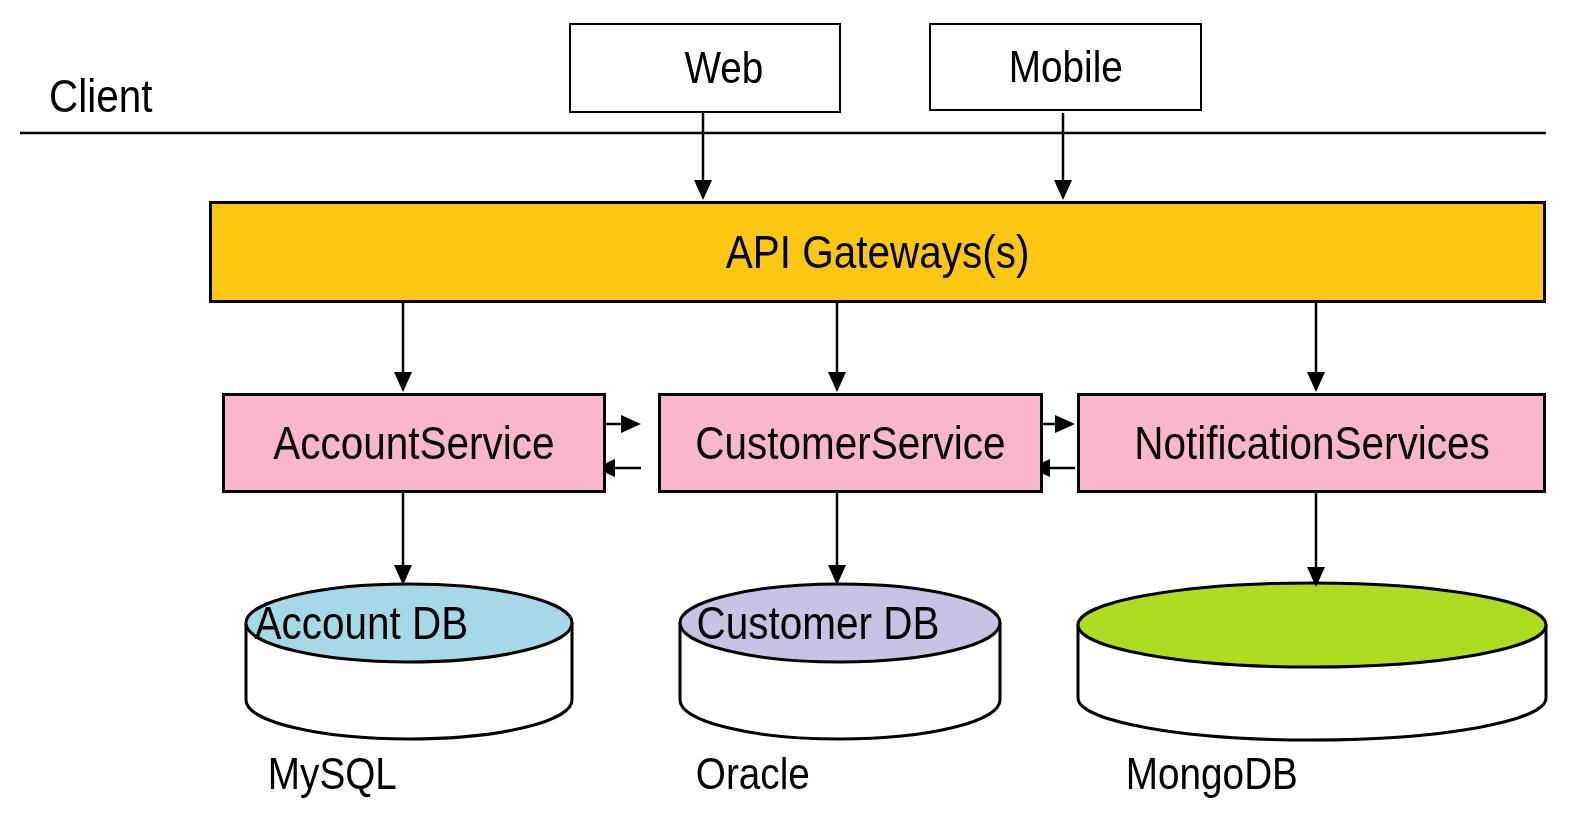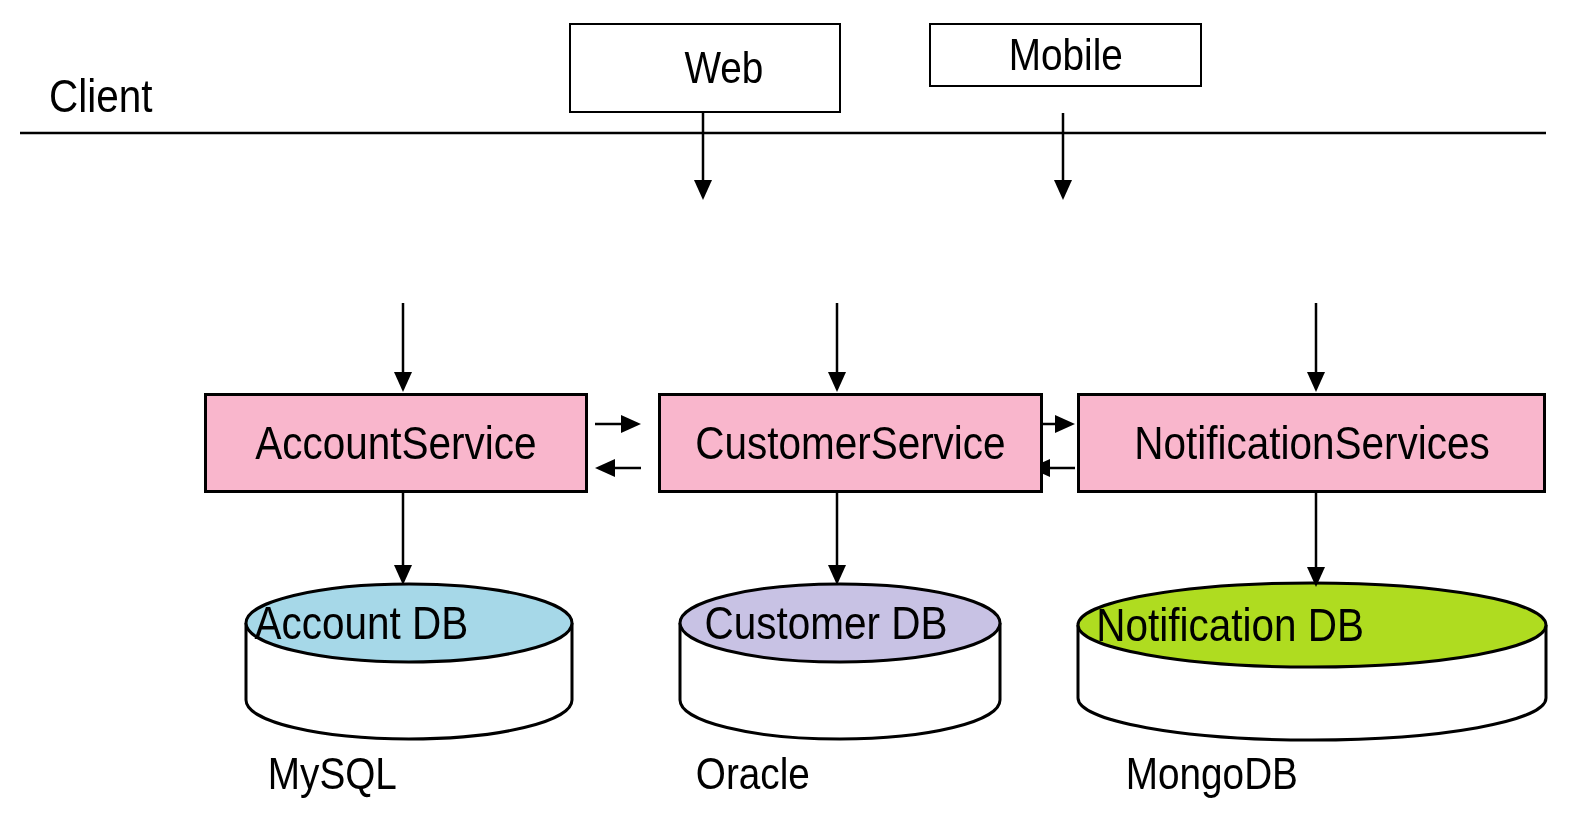--- a/index.html
+++ b/index.html
@@ -117,43 +117,43 @@
     </g>
   </svg>
 
   <div class="plain fs46" style="left:42px; top:70px; width:190px; height:52px;">
     <span class="t">Client</span>
   </div>
 
   <div class="node fs44" style="left:569px; top:23px; width:272px; height:90px;padding-left:37px;">
     <span class="t">Web</span>
   </div>
-  <div class="node fs44" style="left:929px; top:23px; width:273px; height:64px;align-items:center;">
+  <div class="node fs44" style="left:929px; top:23px; width:273px; height:88px;align-items:center;">
     <span class="t">Mobile</span>
   </div>
 
+  <div class="node thick fs46" style="left: 209px; top: 201px; width: 1337px; height: 102px; background: rgb(252, 199, 18);">
+    <span class="t">API Gateways(s)</span>
+  </div>
 
-  <div class="node thick fs46" style="left: 204px; top: 393px; width: 384px; height: 100px; background: rgb(249, 182, 204);">
+  <div class="node thick fs46" style="left: 222px; top: 393px; width: 384px; height: 100px; background: rgb(249, 182, 204);">
     <span class="t">AccountService</span>
   </div>
   <div class="node thick fs46" style="left: 658px; top: 393px; width: 385px; height: 100px; background: rgb(249, 182, 204);">
     <span class="t">CustomerService</span>
   </div>
   <div class="node thick fs46" style="left: 1077px; top: 393px; width: 469px; height: 100px; background: rgb(249, 182, 204);">
     <span class="t">NotificationServices</span>
   </div>
 
   <div class="plain fs46" style="left:240px; top:597px; width:326px; height:52px;">
     <span class="t">Account DB</span>
   </div>
-  <div class="plain fs46" style="left:680px; top:597px; width:320px; height:52px;margin-left:8px;">
+  <div class="plain fs46" style="left:680px; top:597px; width:320px; height:52px;">
     <span class="t">Customer DB</span>
-  </div>
-  <div class="plain fs46" style="left:1078px; top:599px; width:468px; height:52px;">
-    <span class="t">Notification DB</span>
   </div>
 
   <div class="plain fs44" style="left:688px; top:748px; width:300px; height:52px;">
     <span class="t">Oracle</span>
   </div>
   <div class="plain fs44" style="left:259px; top:748px; width:300px; height:52px;">
     <span class="t">MySQL</span>
   </div>
   <div class="plain fs44" style="left:1114px; top:748px; width:300px; height:52px;">
     <span class="t">MongoDB</span>

